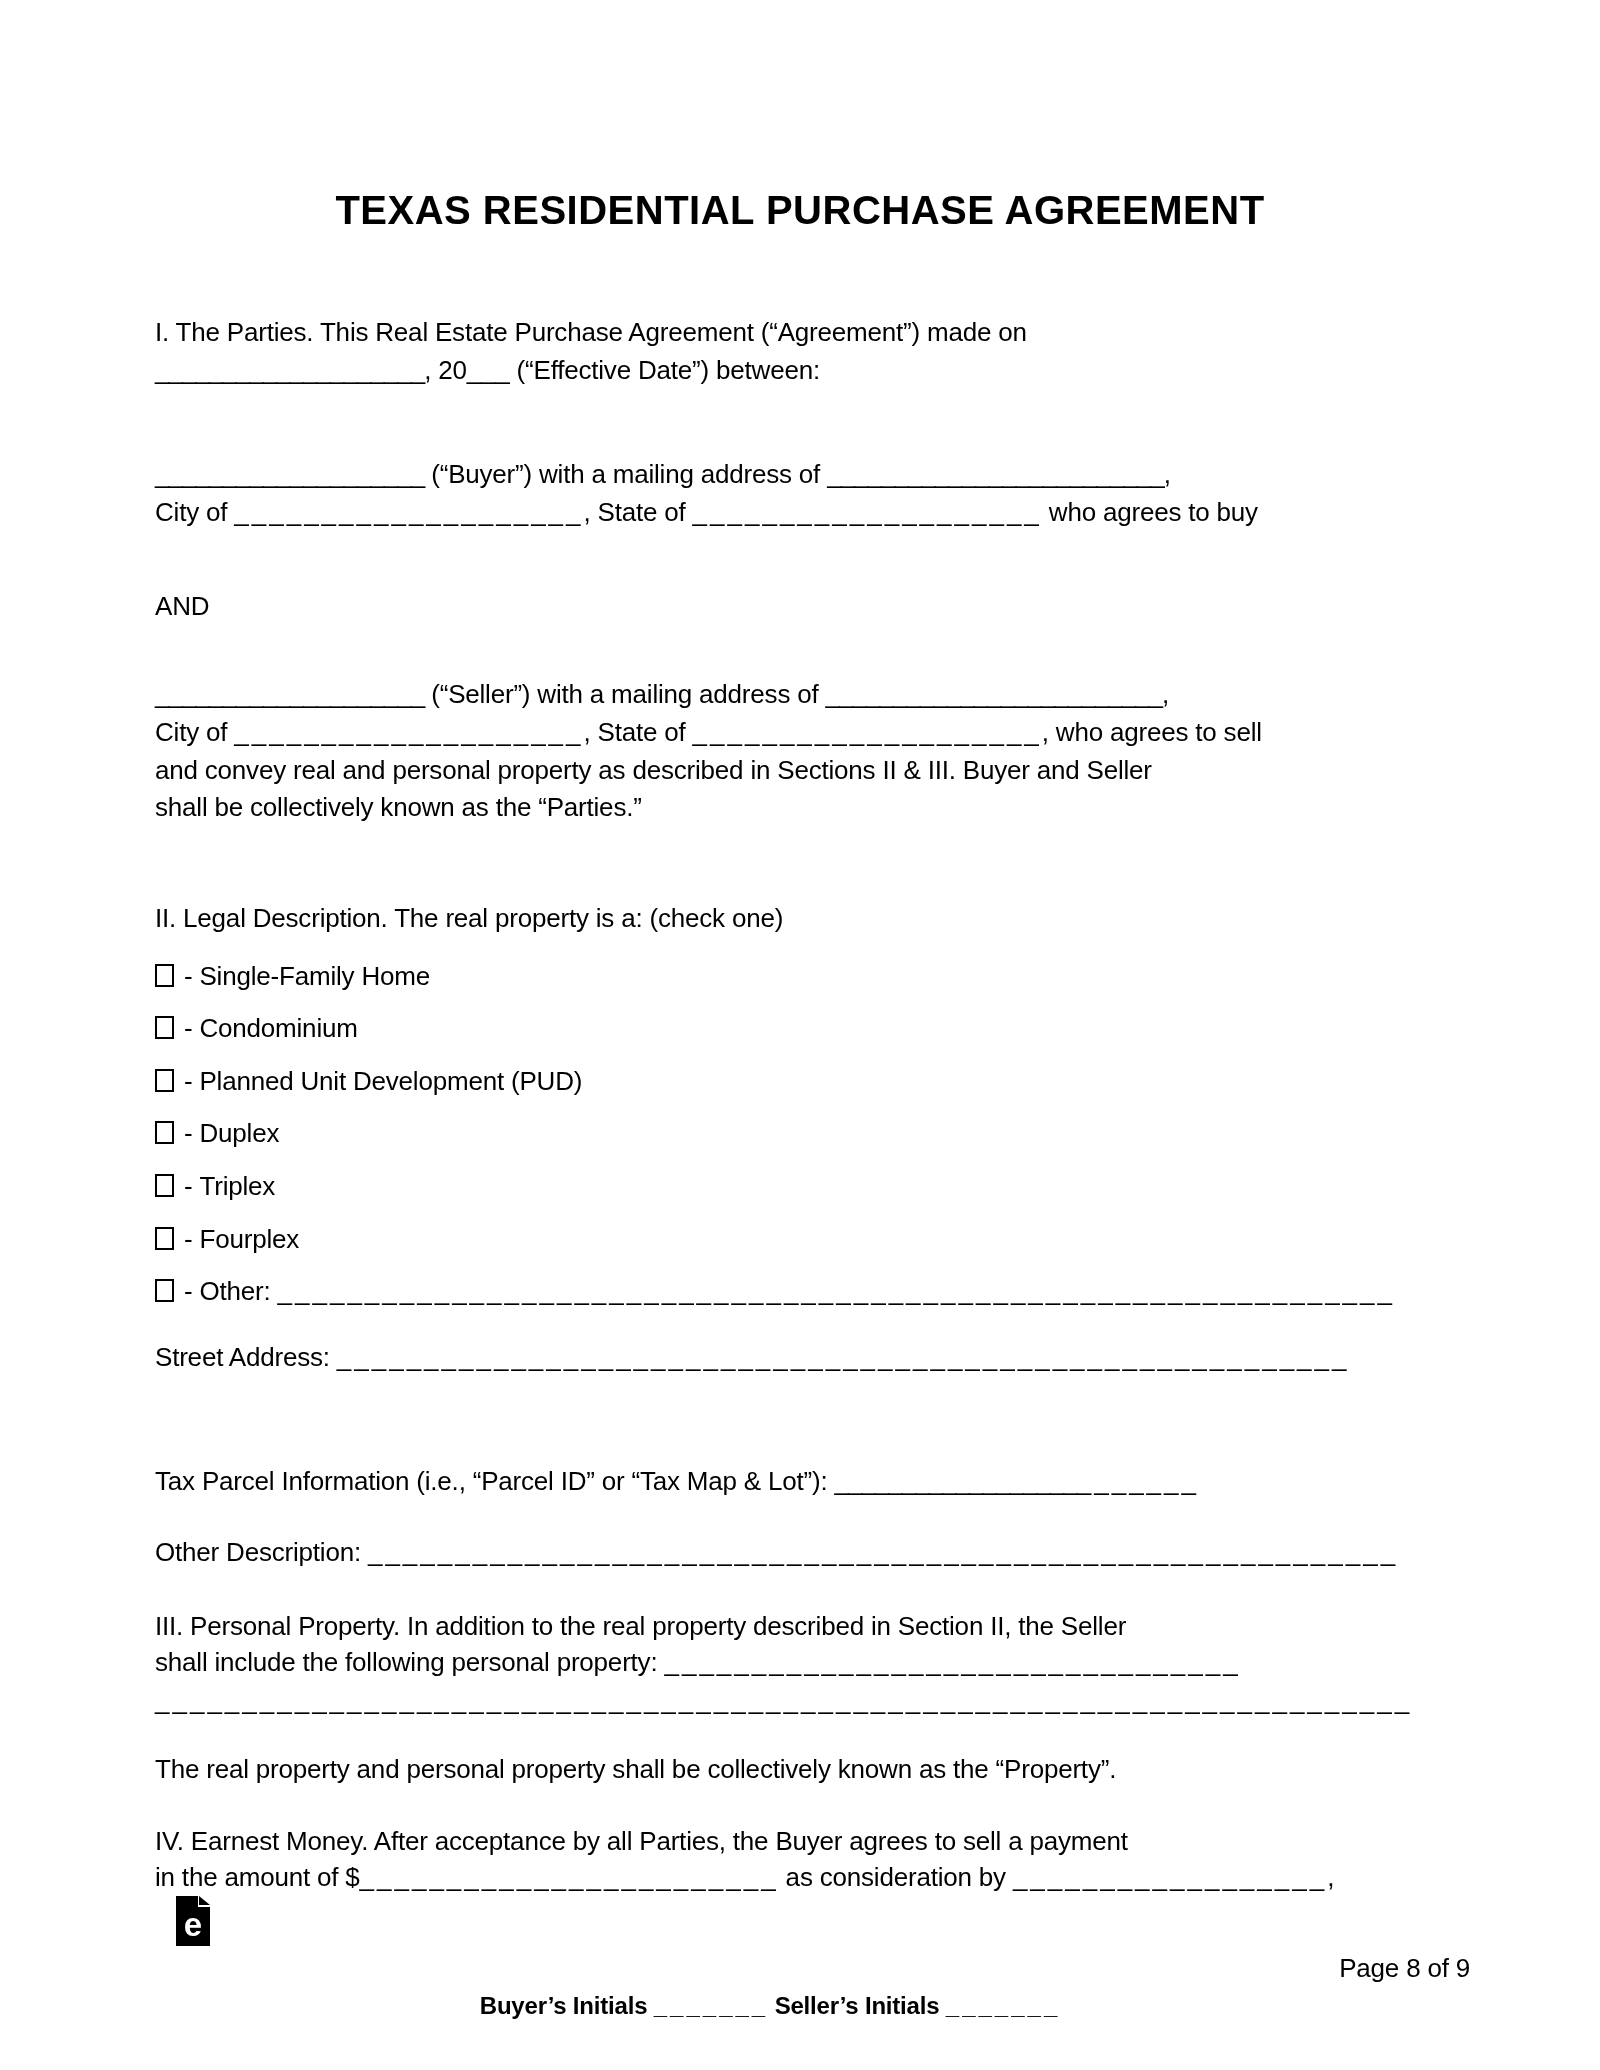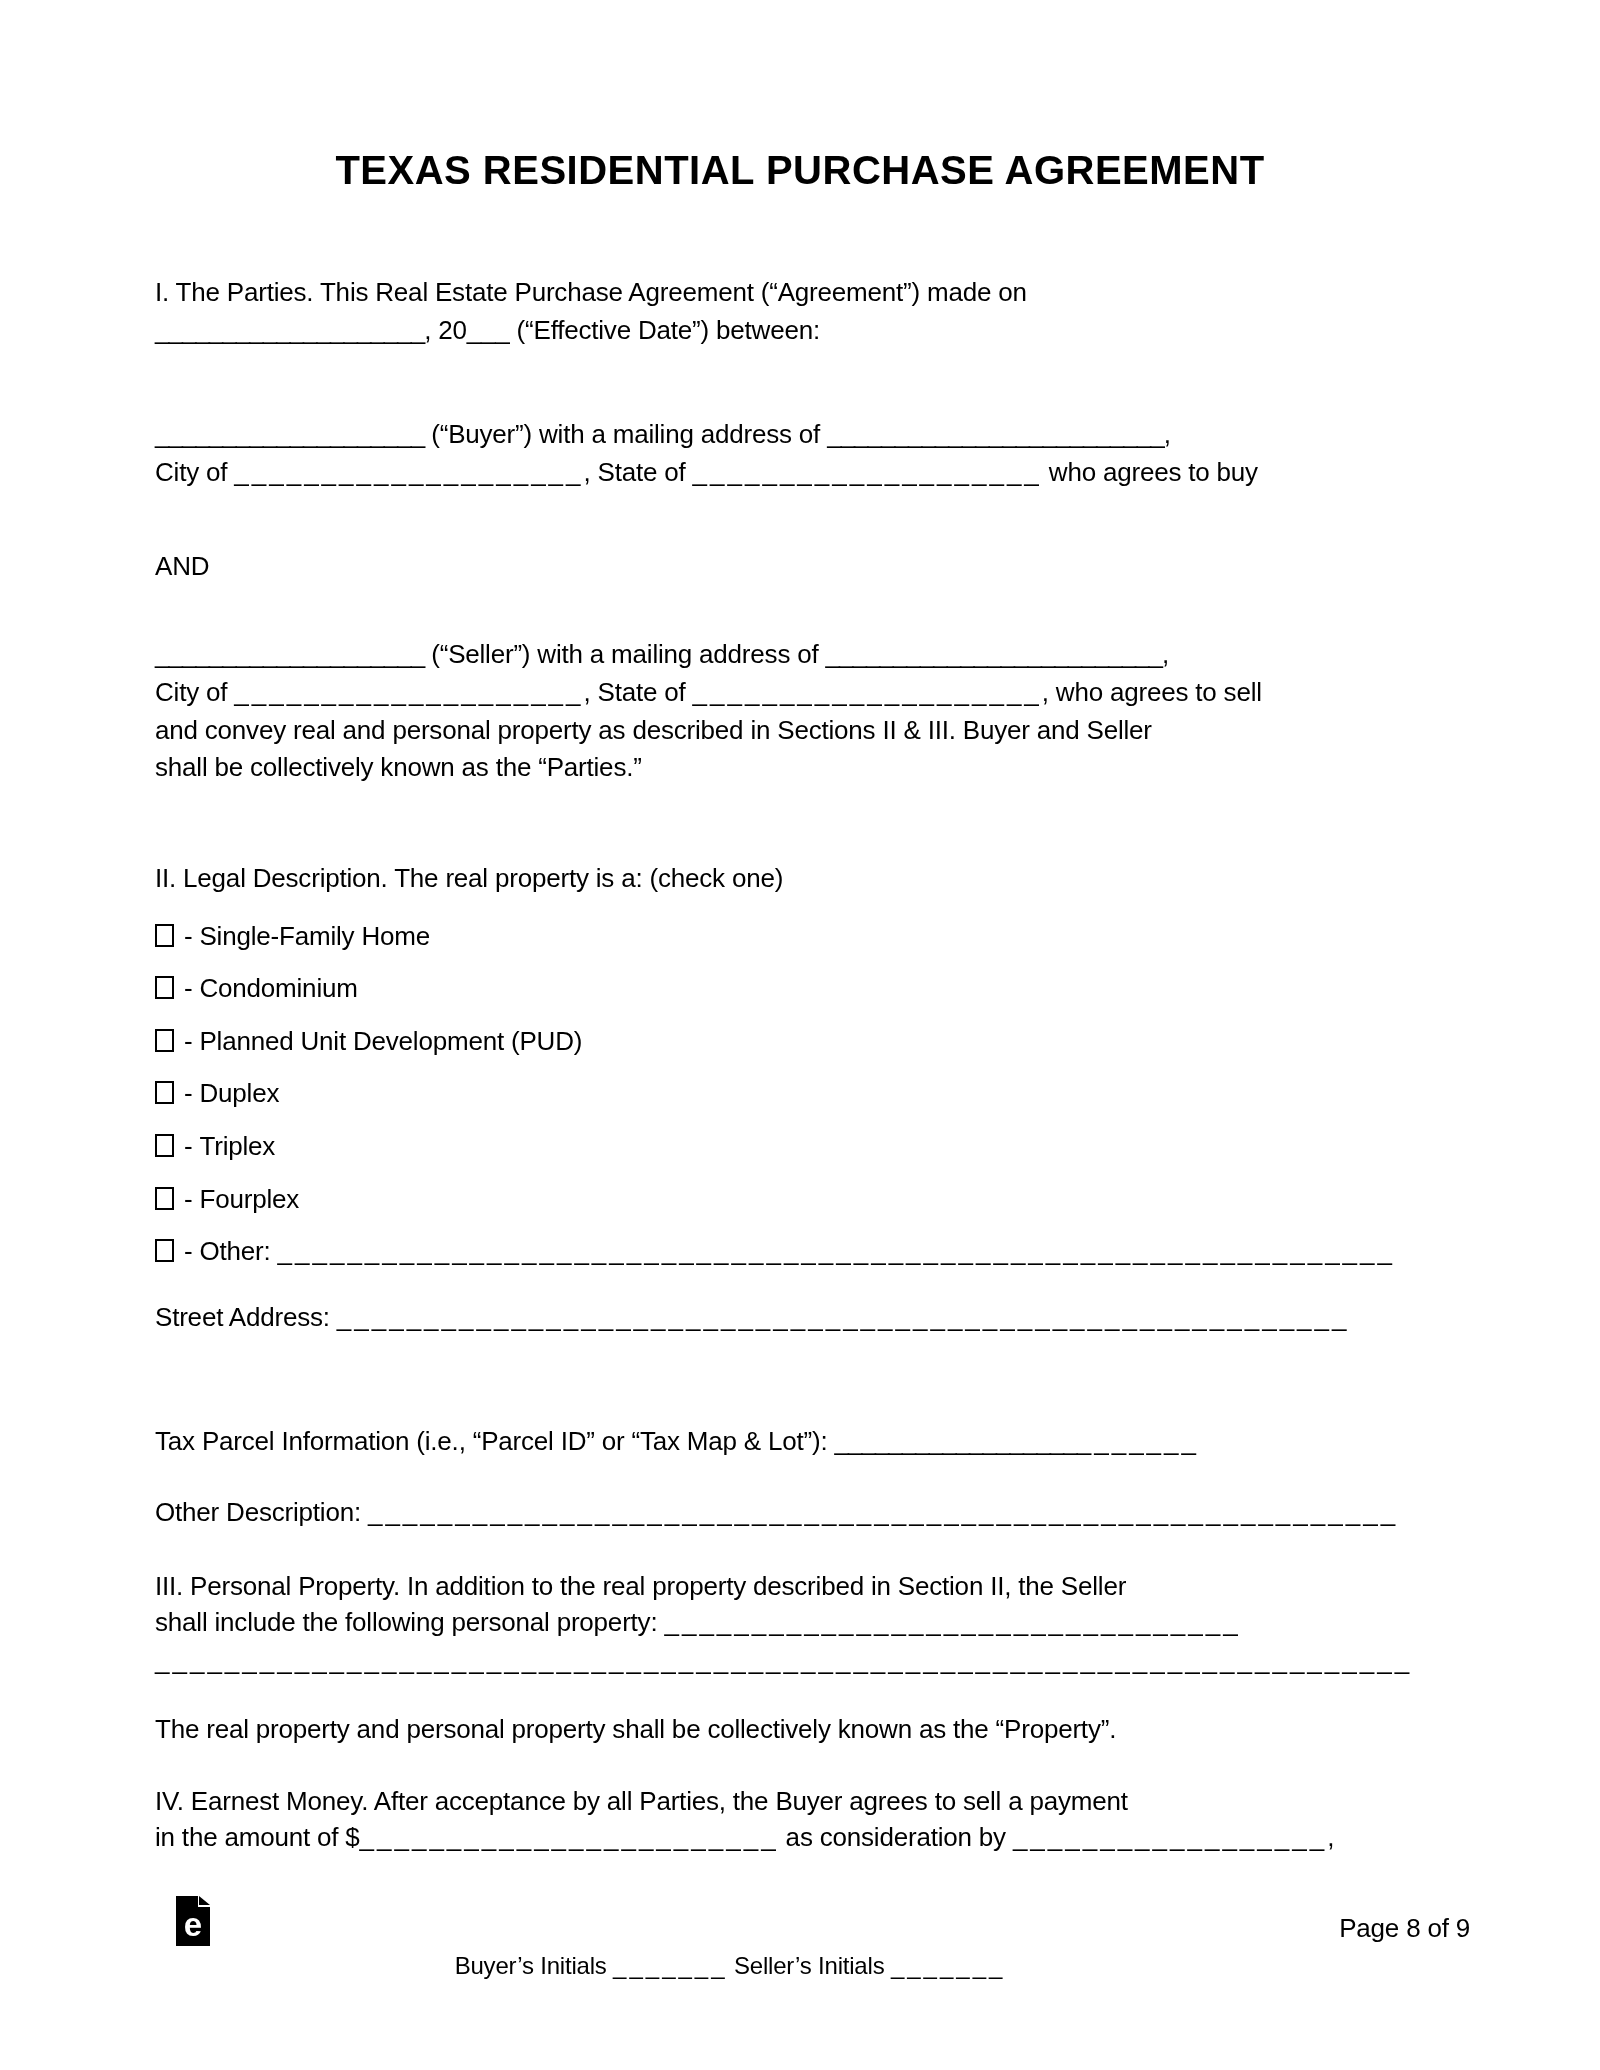--- a/index.html
+++ b/index.html
@@ -3,36 +3,36 @@
 <meta charset="utf-8">
 <style>
   html,body{margin:0;padding:0;}
   body{
     width:1600px;height:2070px;position:relative;background:#ffffff;
     font-family:"Liberation Sans","DejaVu Sans",sans-serif;color:#000;
     overflow:hidden;
   }
   .line{
     position:absolute;left:155px;white-space:nowrap;
-    font-size:26px;line-height:30px;letter-spacing:-0.2px;
+    font-size:26px;line-height:30px;letter-spacing:-0.2px;margin-top:40px;
   }
   .b{font-weight:normal;}
   .bs{letter-spacing:-1px;}   
   .bd{letter-spacing:3px;}    
   .title{
     left:0;width:1600px;text-align:center;font-size:40px;font-weight:bold;
     letter-spacing:0.5px;
   }
   .cb{
     display:inline-block;width:15px;height:19px;border:2px solid #000;
     margin-right:10px;vertical-align:-2px;background:#fff;
   }
   .optdash{margin-right:7px;}
   .pagenum{left:155px;width:1315px;text-align:right;}
-  .initials{left:0;width:1460px;text-align:center;font-size:24px;font-weight:normal;}
+  .initials{left:0;width:1460px;text-align:center;font-size:24px;font-weight:bold;padding-left:40px;}
   .logo{
     position:absolute;left:176px;top:1896px;width:34px;height:50px;background:#000;
     clip-path:polygon(0 0,22px 0,22px 11px,34px 11px,34px 50px,0 50px);
     display:flex;align-items:center;justify-content:center;
   }
   .logo-flap{
     position:absolute;left:199px;top:1896px;width:11px;height:9px;background:#000;
     clip-path:polygon(0 0,100% 100%,0 100%);
   }
   .logo-e{

